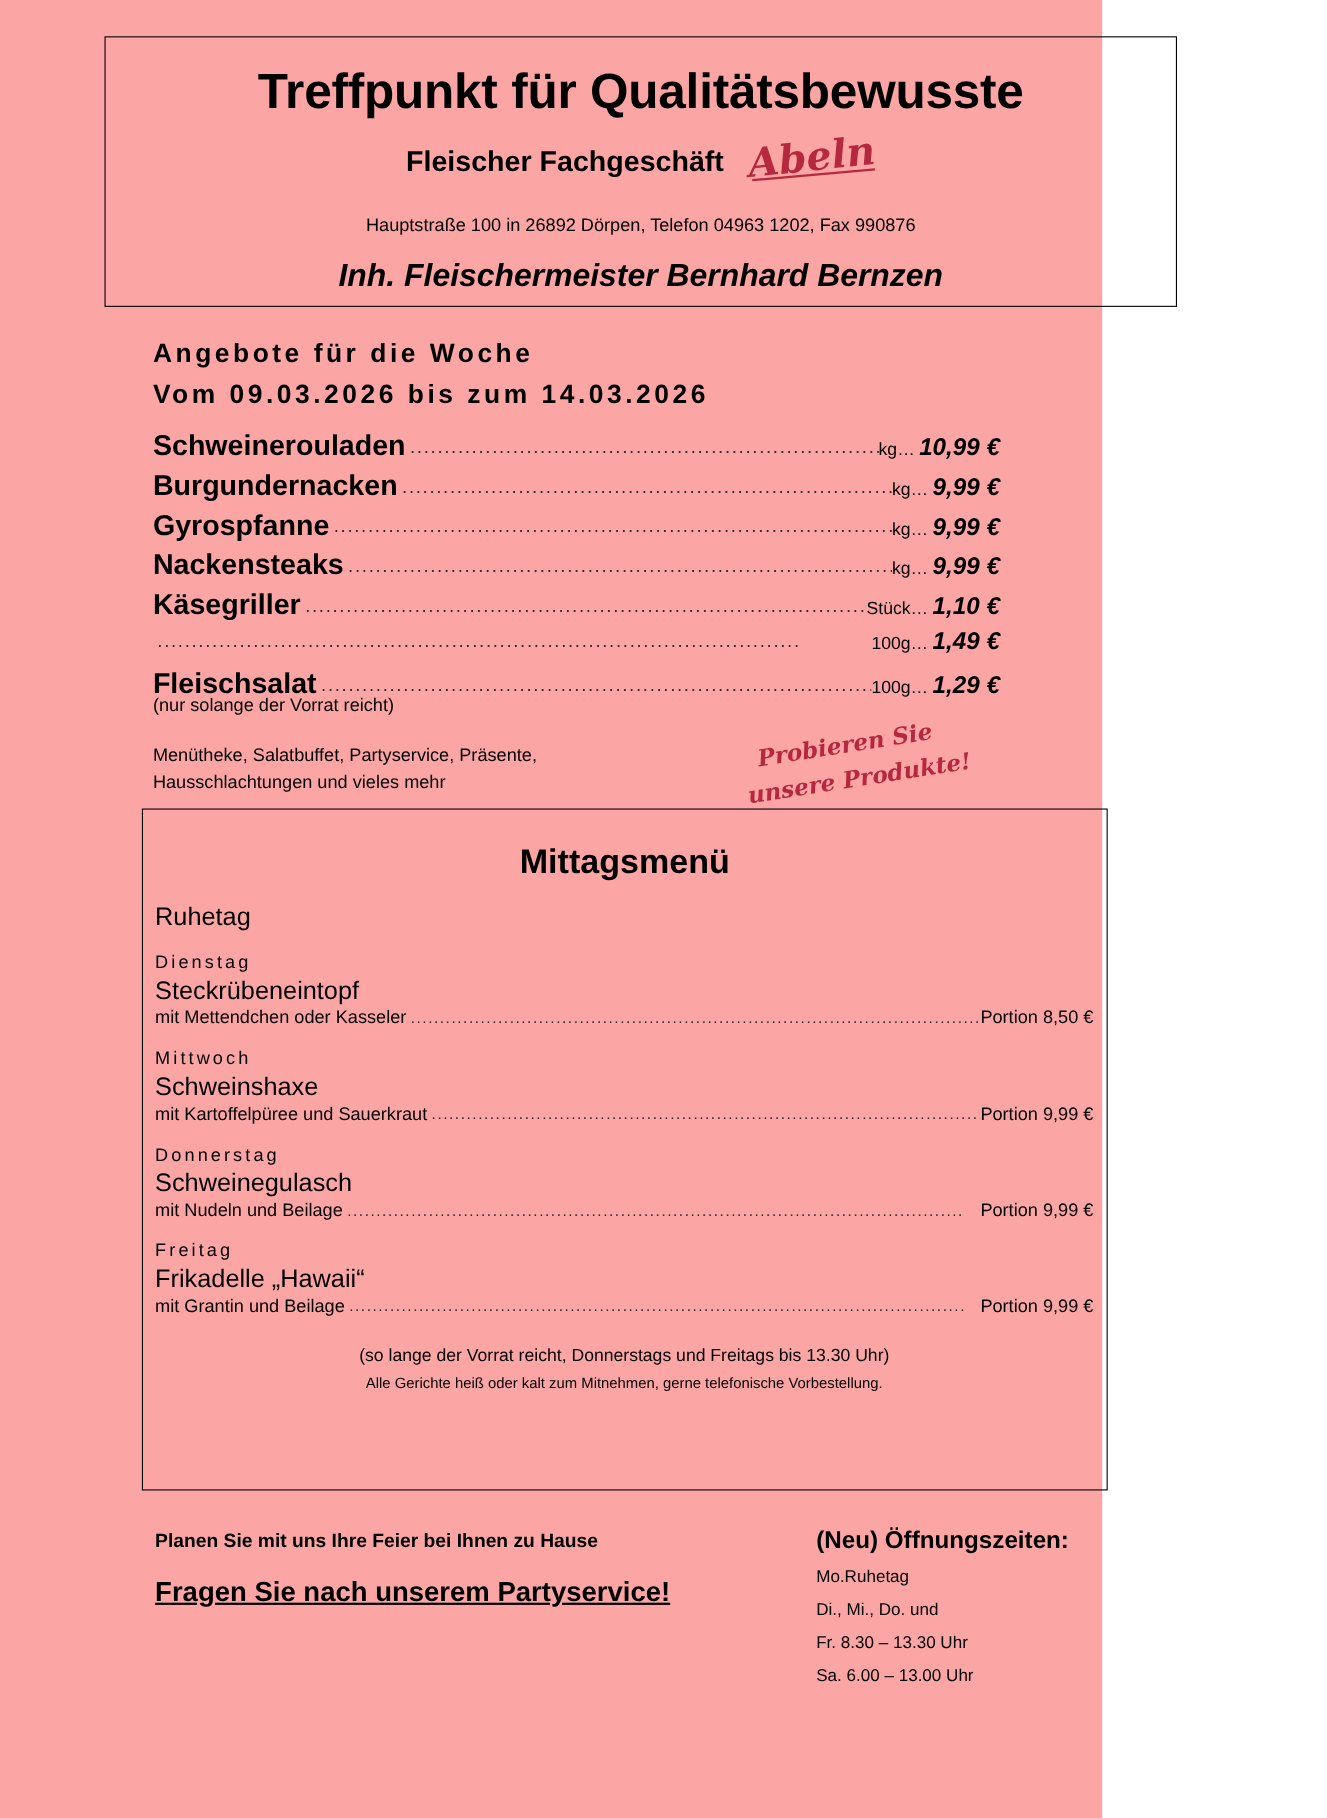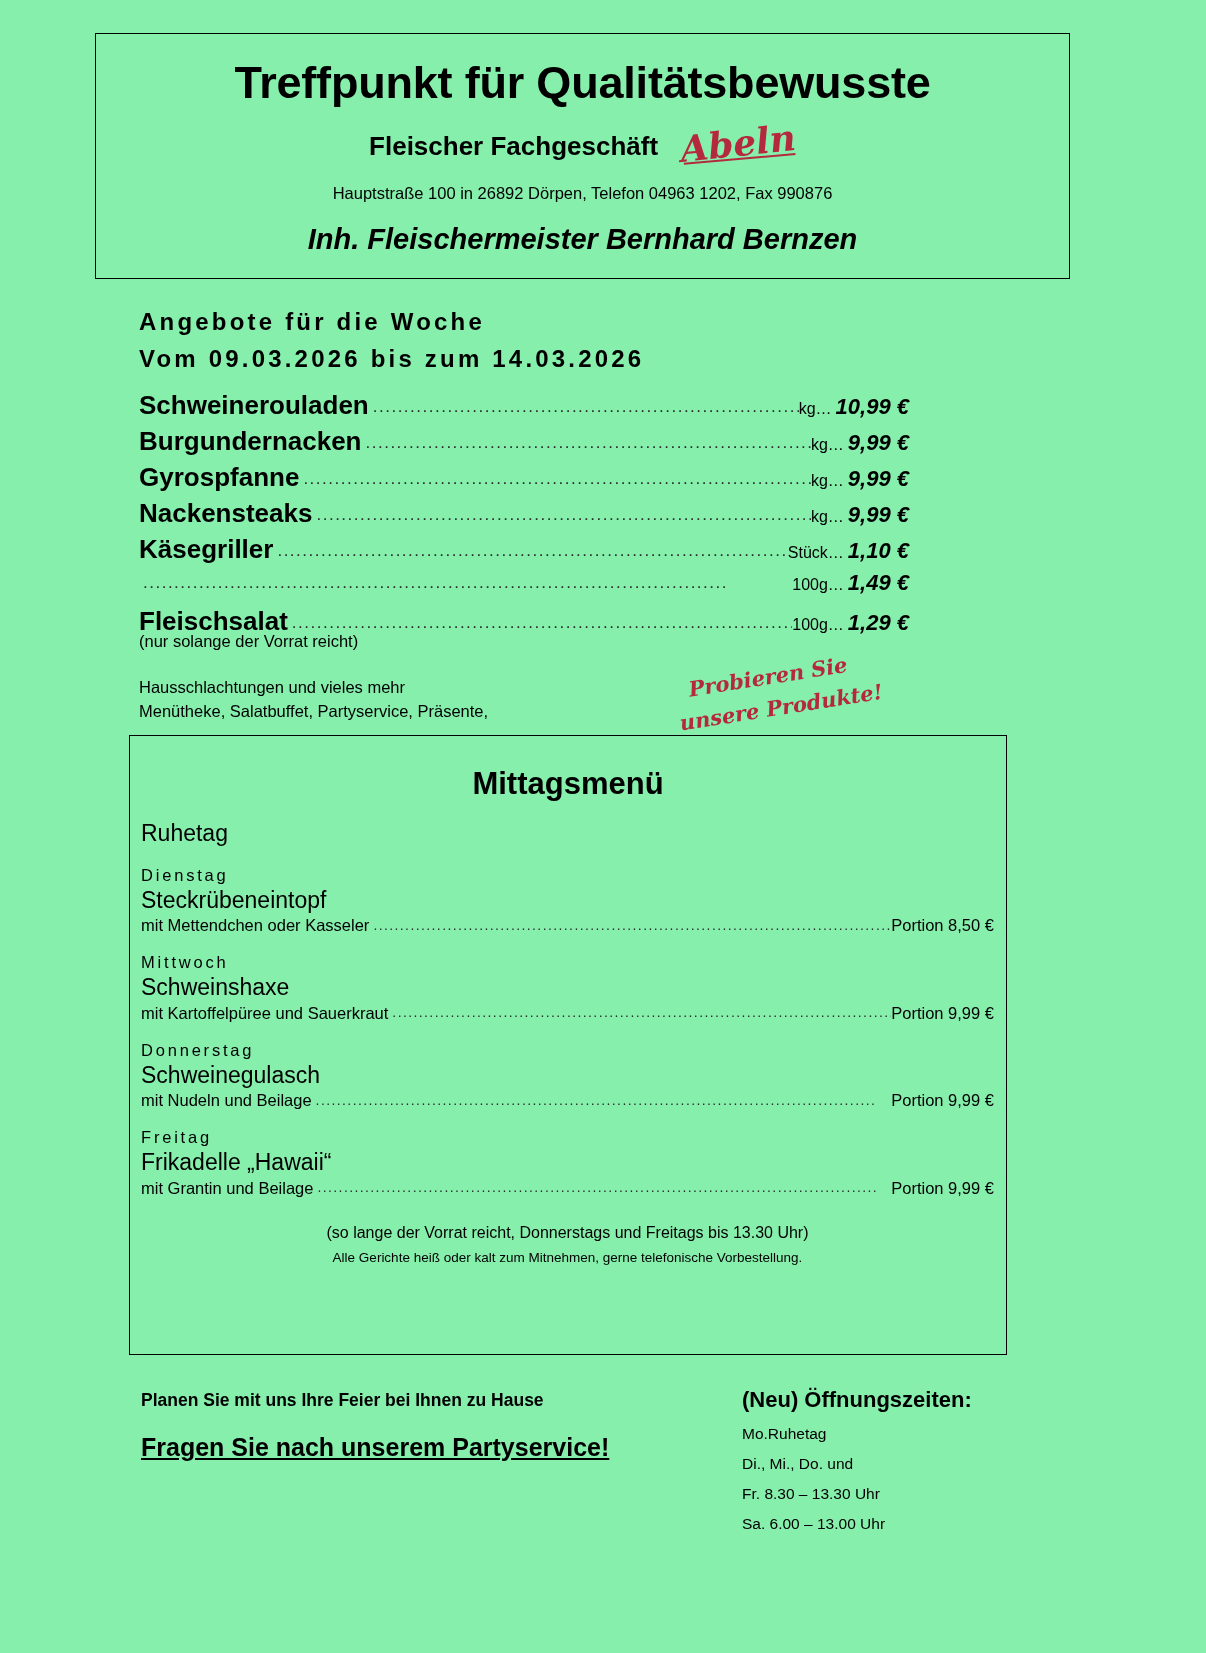--- a/index.html
+++ b/index.html
@@ -11,23 +11,23 @@
     width: 1206px;
     height: 1653px;
     font-family: "Liberation Sans", sans-serif;
     color: #000000;
     position: relative;
     overflow: hidden;
   }
   .page {
     position: absolute;
     left: 0; top: 0;
-    width: 1206px;
+    width: 1002px;
     height: 1653px;
-    background: #86efac;
+    background: #fca5a5;
   }
 
   
   .header-box {
     position: absolute;
     left: 95px;
     top: 33px;
     width: 975px;
     height: 246px;
     border: 1px solid #000;
@@ -69,21 +69,21 @@
     position: absolute;
     left: 2px;
     right: 2px;
     bottom: 4px;
     height: 2px;
     background: #b5293f;
     transform: rotate(1deg);
   }
   .h-addr {
     font-size: 16.5px;
-    margin-top: 16px;
+    margin-top: 28px;
   }
   .h-owner {
     font-size: 29px;
     font-weight: bold;
     font-style: italic;
     margin-top: 20px;
   }
 
   
   .offers-head {
@@ -318,22 +318,22 @@
       <span class="offer-name">Fleischsalat</span>
       <span class="dots">..............................................................................................</span>
       <span class="unit">100g…</span>
       <span class="price">1,29 €</span>
     </div>
 
   </div>
 
   <div class="note-vorrat">(nur solange der Vorrat reicht)</div>
   <div class="note-services">
+    <div>Menütheke, Salatbuffet, Partyservice, Präsente,</div>
     <div>Hausschlachtungen und vieles mehr</div>
-    <div>Menütheke, Salatbuffet, Partyservice, Präsente,</div>
   </div>
 
   <div class="stamp">
     <div>Probieren Sie</div>
     <div>unsere Produkte!</div>
   </div>
 
   <div class="menu-box">
     <div class="menu-title">Mittagsmenü</div>
     <div class="menu-inner">

